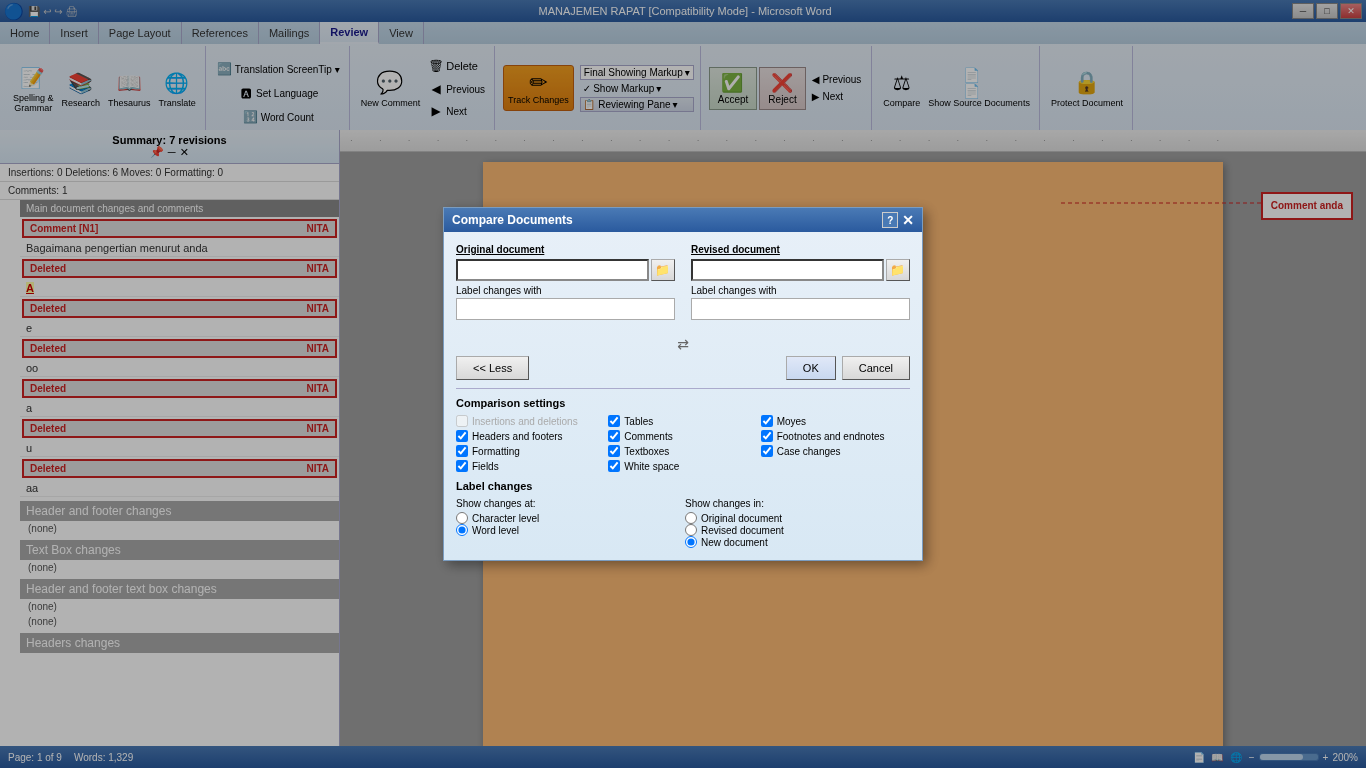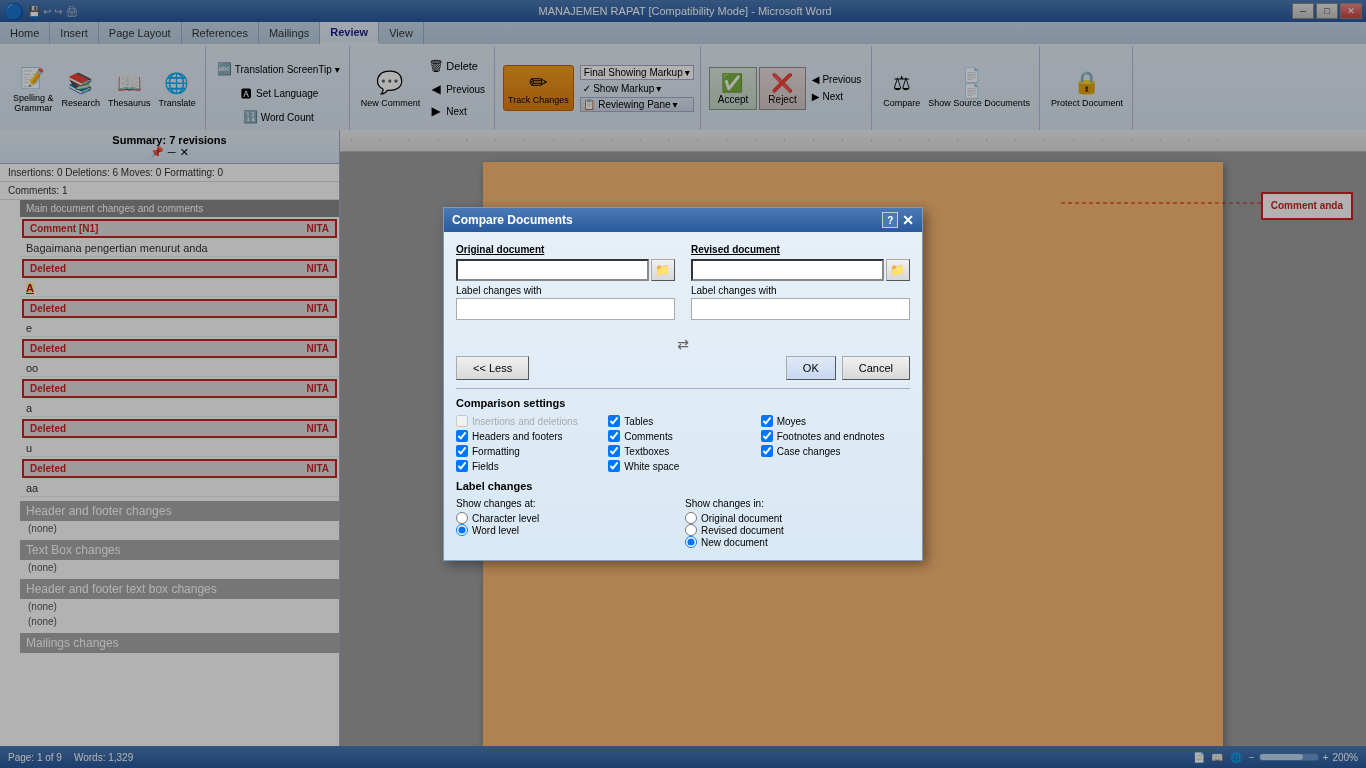--- a/index.html
+++ b/index.html
@@ -467,21 +467,21 @@
     <div class="secondary-content">(none)</div>
 
     <div class="secondary-header">Text Box changes</div>
     <div class="secondary-content">(none)</div>
 
     <div class="secondary-header">Header and footer text box changes</div>
     <div class="secondary-content">(none)</div>
 
     <div class="secondary-content">(none)</div>
 
-    <div class="secondary-header">Mailings changes</div>
+    <div class="secondary-header">Headers changes</div>
   </div>
 </div>
 
 <div class="main-area">
   <div class="ruler">
     <span style="font-size:8px; color:#888; letter-spacing:12px;">· · · · · · · · · · · · · · · · · · · · · · · · · · · · · · ·</span>
   </div>
   <div class="document-area">
     <div class="page">
 

